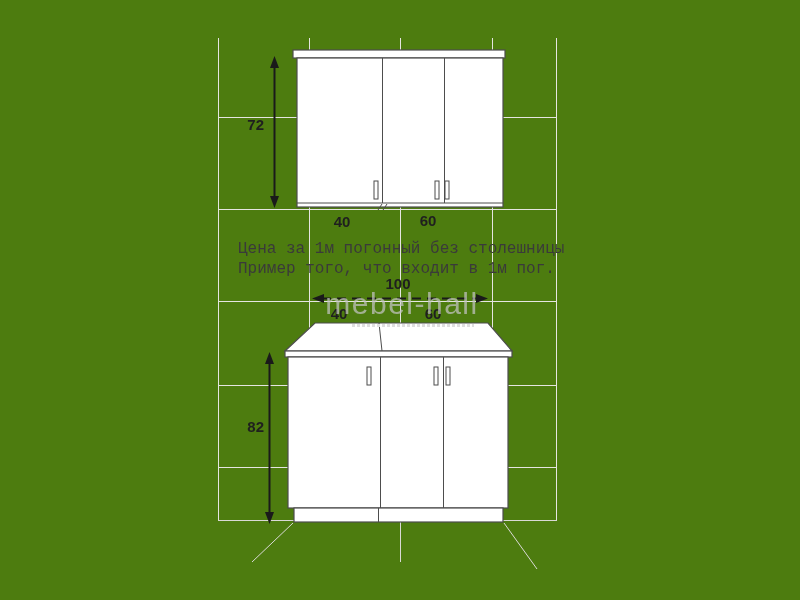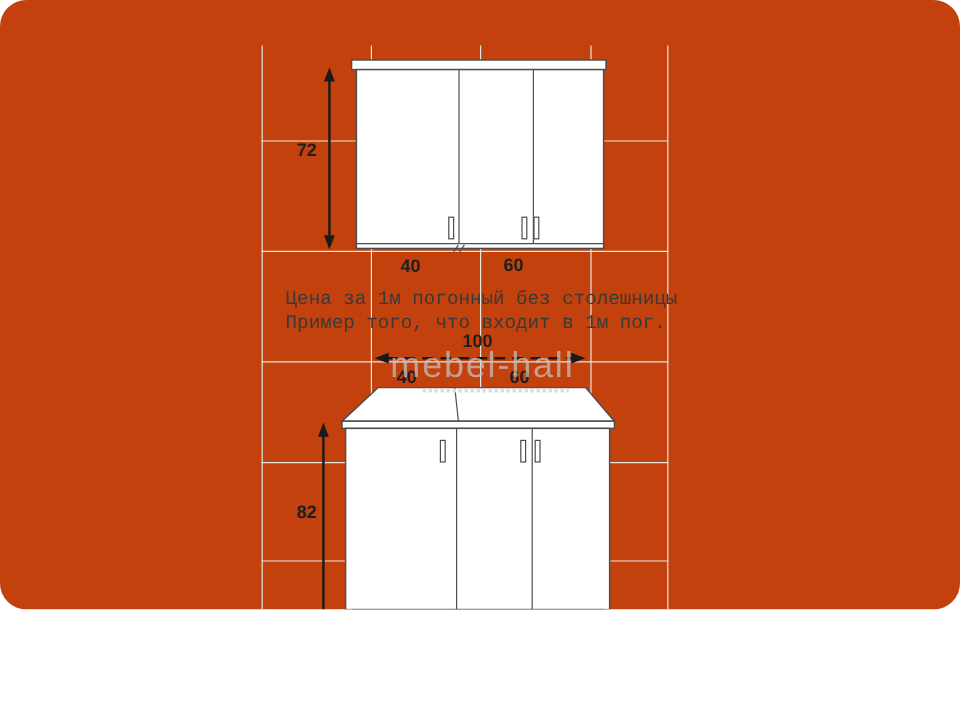--- a/index.html
+++ b/index.html
@@ -1,23 +1,22 @@
 <!DOCTYPE html>
 <html><head>
 <meta charset="utf-8">
 <style>
   html, body { margin: 0; padding: 0; background: #ffffff; }
   #stage {
     position: relative;
     width: 800px;
-    height: 508px;
-    background: #c2410c;
+    height: 600px;
+    background: #4d7c0f;
     overflow: hidden;
     font-family: "Liberation Sans", sans-serif;
-    border-radius: 22px;
   }
   svg { display: block; }
   .grid   { stroke: #e5e5e1; stroke-width: 1; }
   .floorl { stroke: #d9d9d5; stroke-width: 1; }
   .cab    { fill: #ffffff; stroke: #4d4d4d; stroke-width: 1.2; }
   .thin   { stroke: #4d4d4d; stroke-width: 1; fill: none; }
   .handle { fill: #ffffff; stroke: #4d4d4d; stroke-width: 1; }
   .arrow  { stroke: #1a1a1a; stroke-width: 2; fill: none; }
   .ahead  { fill: #1a1a1a; stroke: none; }
   .dim    { font: bold 15px "Liberation Sans", sans-serif; fill: #1f1f1f; }

